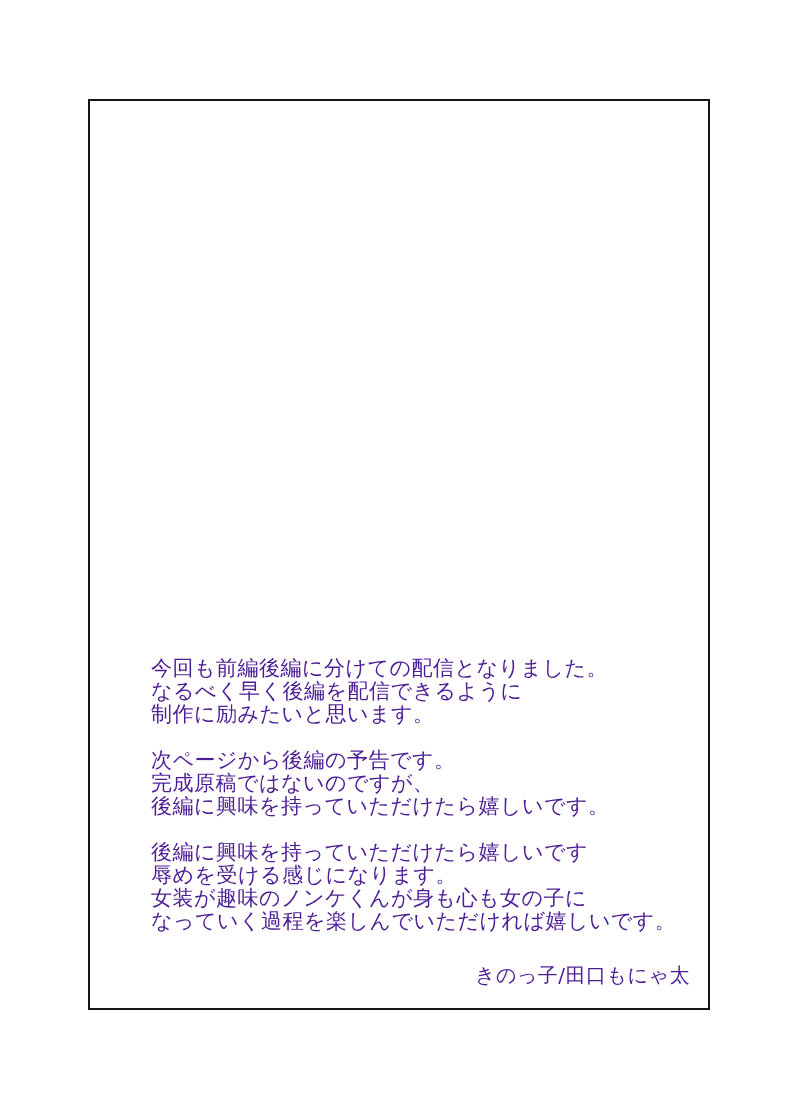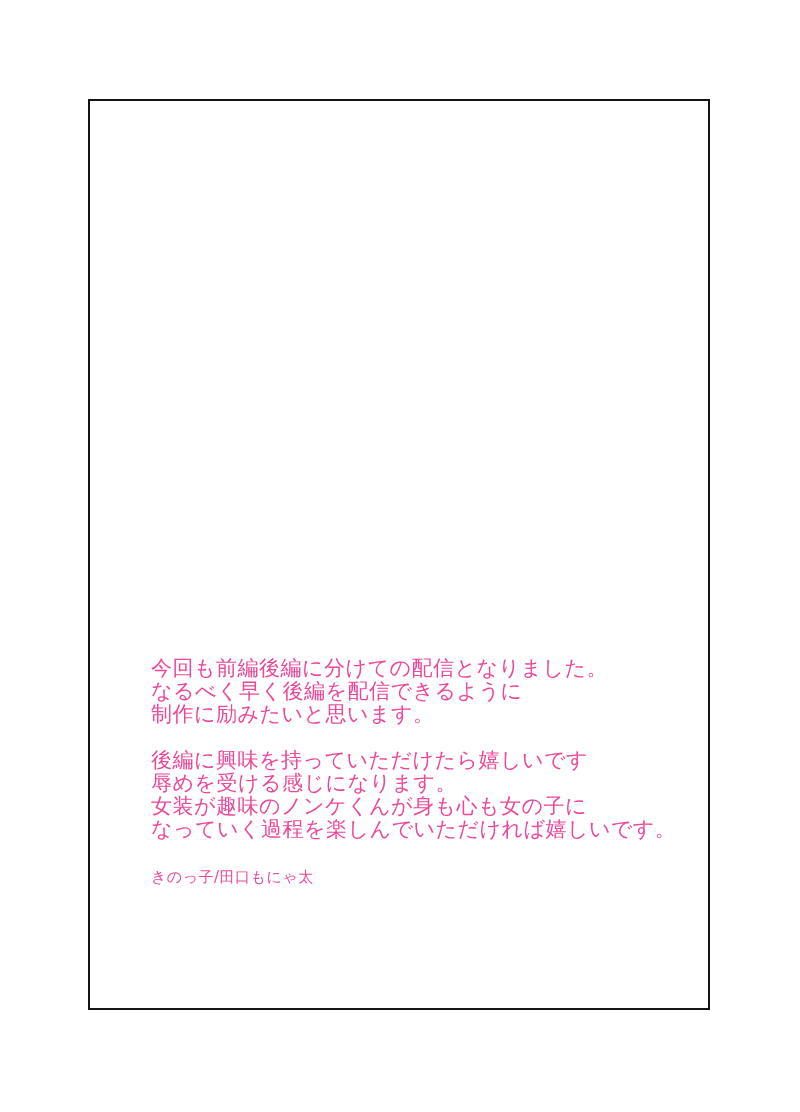--- a/index.html
+++ b/index.html
@@ -22,47 +22,51 @@
     width: 618px;
     height: 907px;
     border: 2px solid #141414;
     background: #ffffff;
   }
   .textblock {
     position: absolute;
     left: 61px;
     right: 16px;
     top: 556px;
-    color: #ec4899;
+    color: #4c1d95;
   }
   .para {
     margin: 0 0 23px 0;
     font-size: 21px;
     line-height: 23px;
     letter-spacing: 0.5px;
     white-space: pre-line;
     text-align: left;
   }
   .signature {
-    margin: 24px 0 0 0;
-    font-size: 15px;
+    margin: 30px 0 0 0;
+    font-size: 20px;
     line-height: 25px;
     letter-spacing: 0.5px;
+    text-align: right;
     padding-right: 2px;
   }
 </style>
 </head>
 <body>
 
 <div class="page">
   <div class="frame">
     <div class="textblock">
       <p class="para">今回も前編後編に分けての配信となりました。
 なるべく早く後編を配信できるように
 制作に励みたいと思います。</p>
+      <p class="para">次ページから後編の予告です。
+完成原稿ではないのですが、
+後編に興味を持っていただけたら嬉しいです。</p>
       <p class="para">後編に興味を持っていただけたら嬉しいです
 辱めを受ける感じになります。
 女装が趣味のノンケくんが身も心も女の子に
 なっていく過程を楽しんでいただければ嬉しいです。</p>
       <p class="signature">きのっ子/田口もにゃ太</p>
     </div>
   </div>
 </div>
 
 </body></html>

